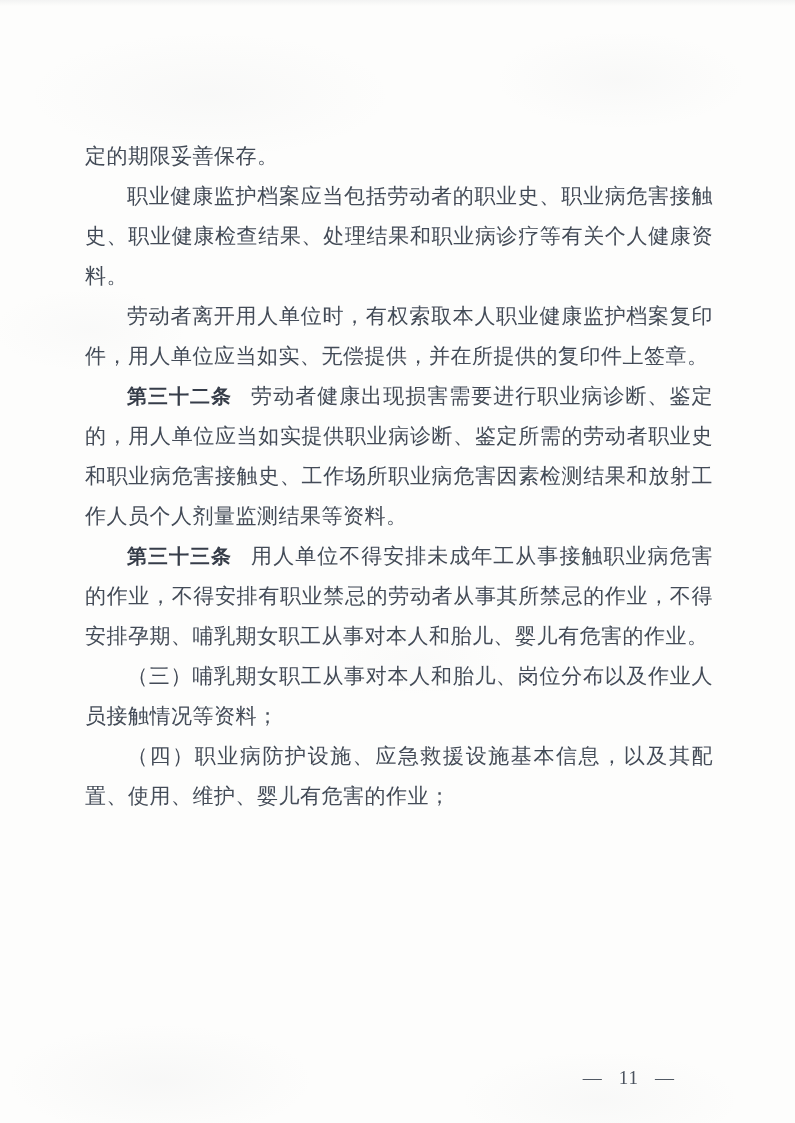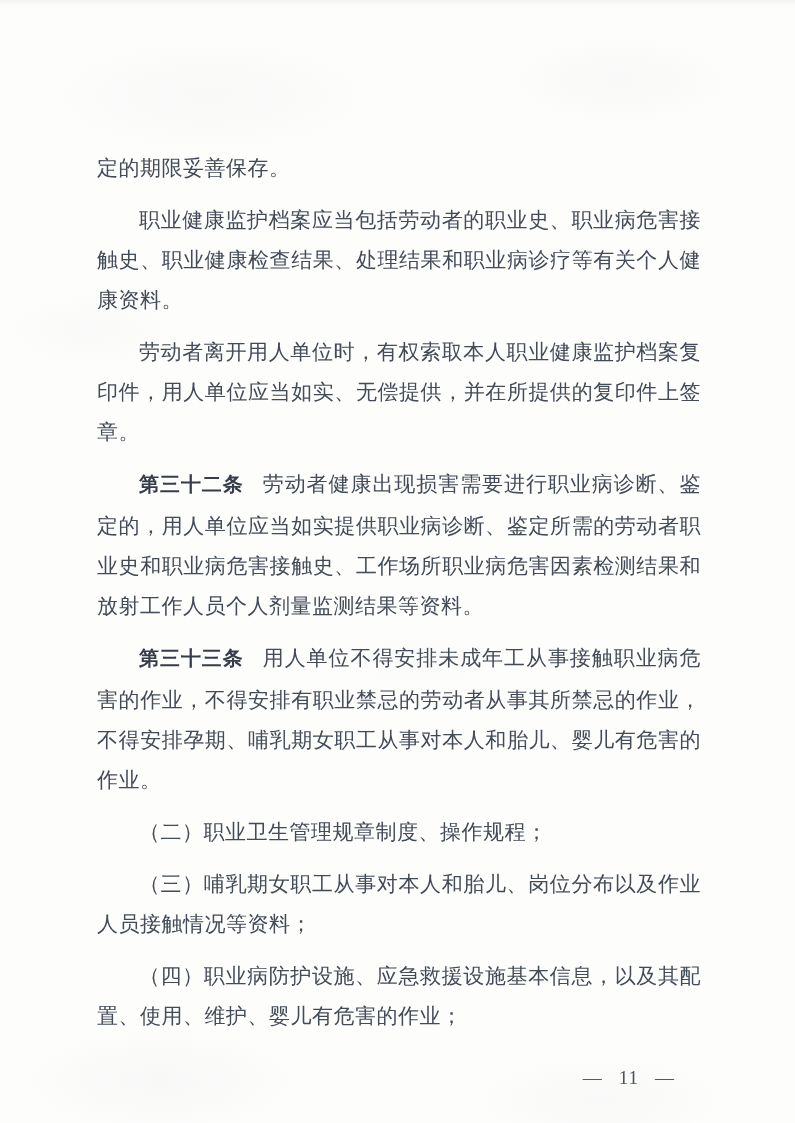--- a/index.html
+++ b/index.html
@@ -34,31 +34,31 @@
     left: 85px;
     top: 136px;
     width: 628px;
     font-size: 21px;
     line-height: 40px;
     letter-spacing: 0.5px;
     color: #434b57;
     text-align: justify;
   }
   .body-text p {
-    margin: 12px;
+    margin: 0;
     padding: 0;
   }
   .ind {
     text-indent: 2em;
   }
   .art {
     font-weight: 700;
     color: #363d49;
     margin-right: 0.95em;
-    font-family: Liberation Mono, monospace;
+    font-family: Liberation Serif, serif;
     font-size: 20px;
   }
   .footer {
     position: absolute;
     top: 1064px;
     right: 120px;
     font-size: 19px;
     line-height: 28px;
     color: #4a525e;
     letter-spacing: 1px;
@@ -79,21 +79,20 @@
     <p class="ind">职业健康监护档案应当包括劳动者的职业史、职业病危害接触史、职业健康检查结果、处理结果和职业病诊疗等有关个人健康资料。</p>
 
     <p class="ind">劳动者离开用人单位时，有权索取本人职业健康监护档案复印件，用人单位应当如实、无偿提供，并在所提供的复印件上签章。</p>
 
     <p class="ind"><b class="art">第三十二条</b><span>劳动者健康出现损害需要进行职业病诊断、鉴定的，用人单位应当如实提供职业病诊断、鉴定所需的劳动者职业史和职业病危害接触史、工作场所职业病危害因素检测结果和放射工作人员个人剂量监测结果等资料。</span></p>
 
     <p class="ind"><b class="art">第三十三条</b><span>用人单位不得安排未成年工从事接触职业病危害的作业，不得安排有职业禁忌的劳动者从事其所禁忌的作业，不得安排孕期、哺乳期女职工从事对本人和胎儿、婴儿有危害的作业。</span></p>
 
 
 
-    <p class="ind">（二）职业卫生管理规章制度、操作规程；</p>
 
     <p class="ind">（三）哺乳期女职工从事对本人和胎儿、岗位分布以及作业人员接触情况等资料；</p>
 
     <p class="ind">（四）职业病防护设施、应急救援设施基本信息，以及其配置、使用、维护、婴儿有危害的作业；</p>
   </div>
 
   <div class="footer"><span>—</span><span class="num">11</span><span>—</span></div>
 </div>
 
 </body></html>

